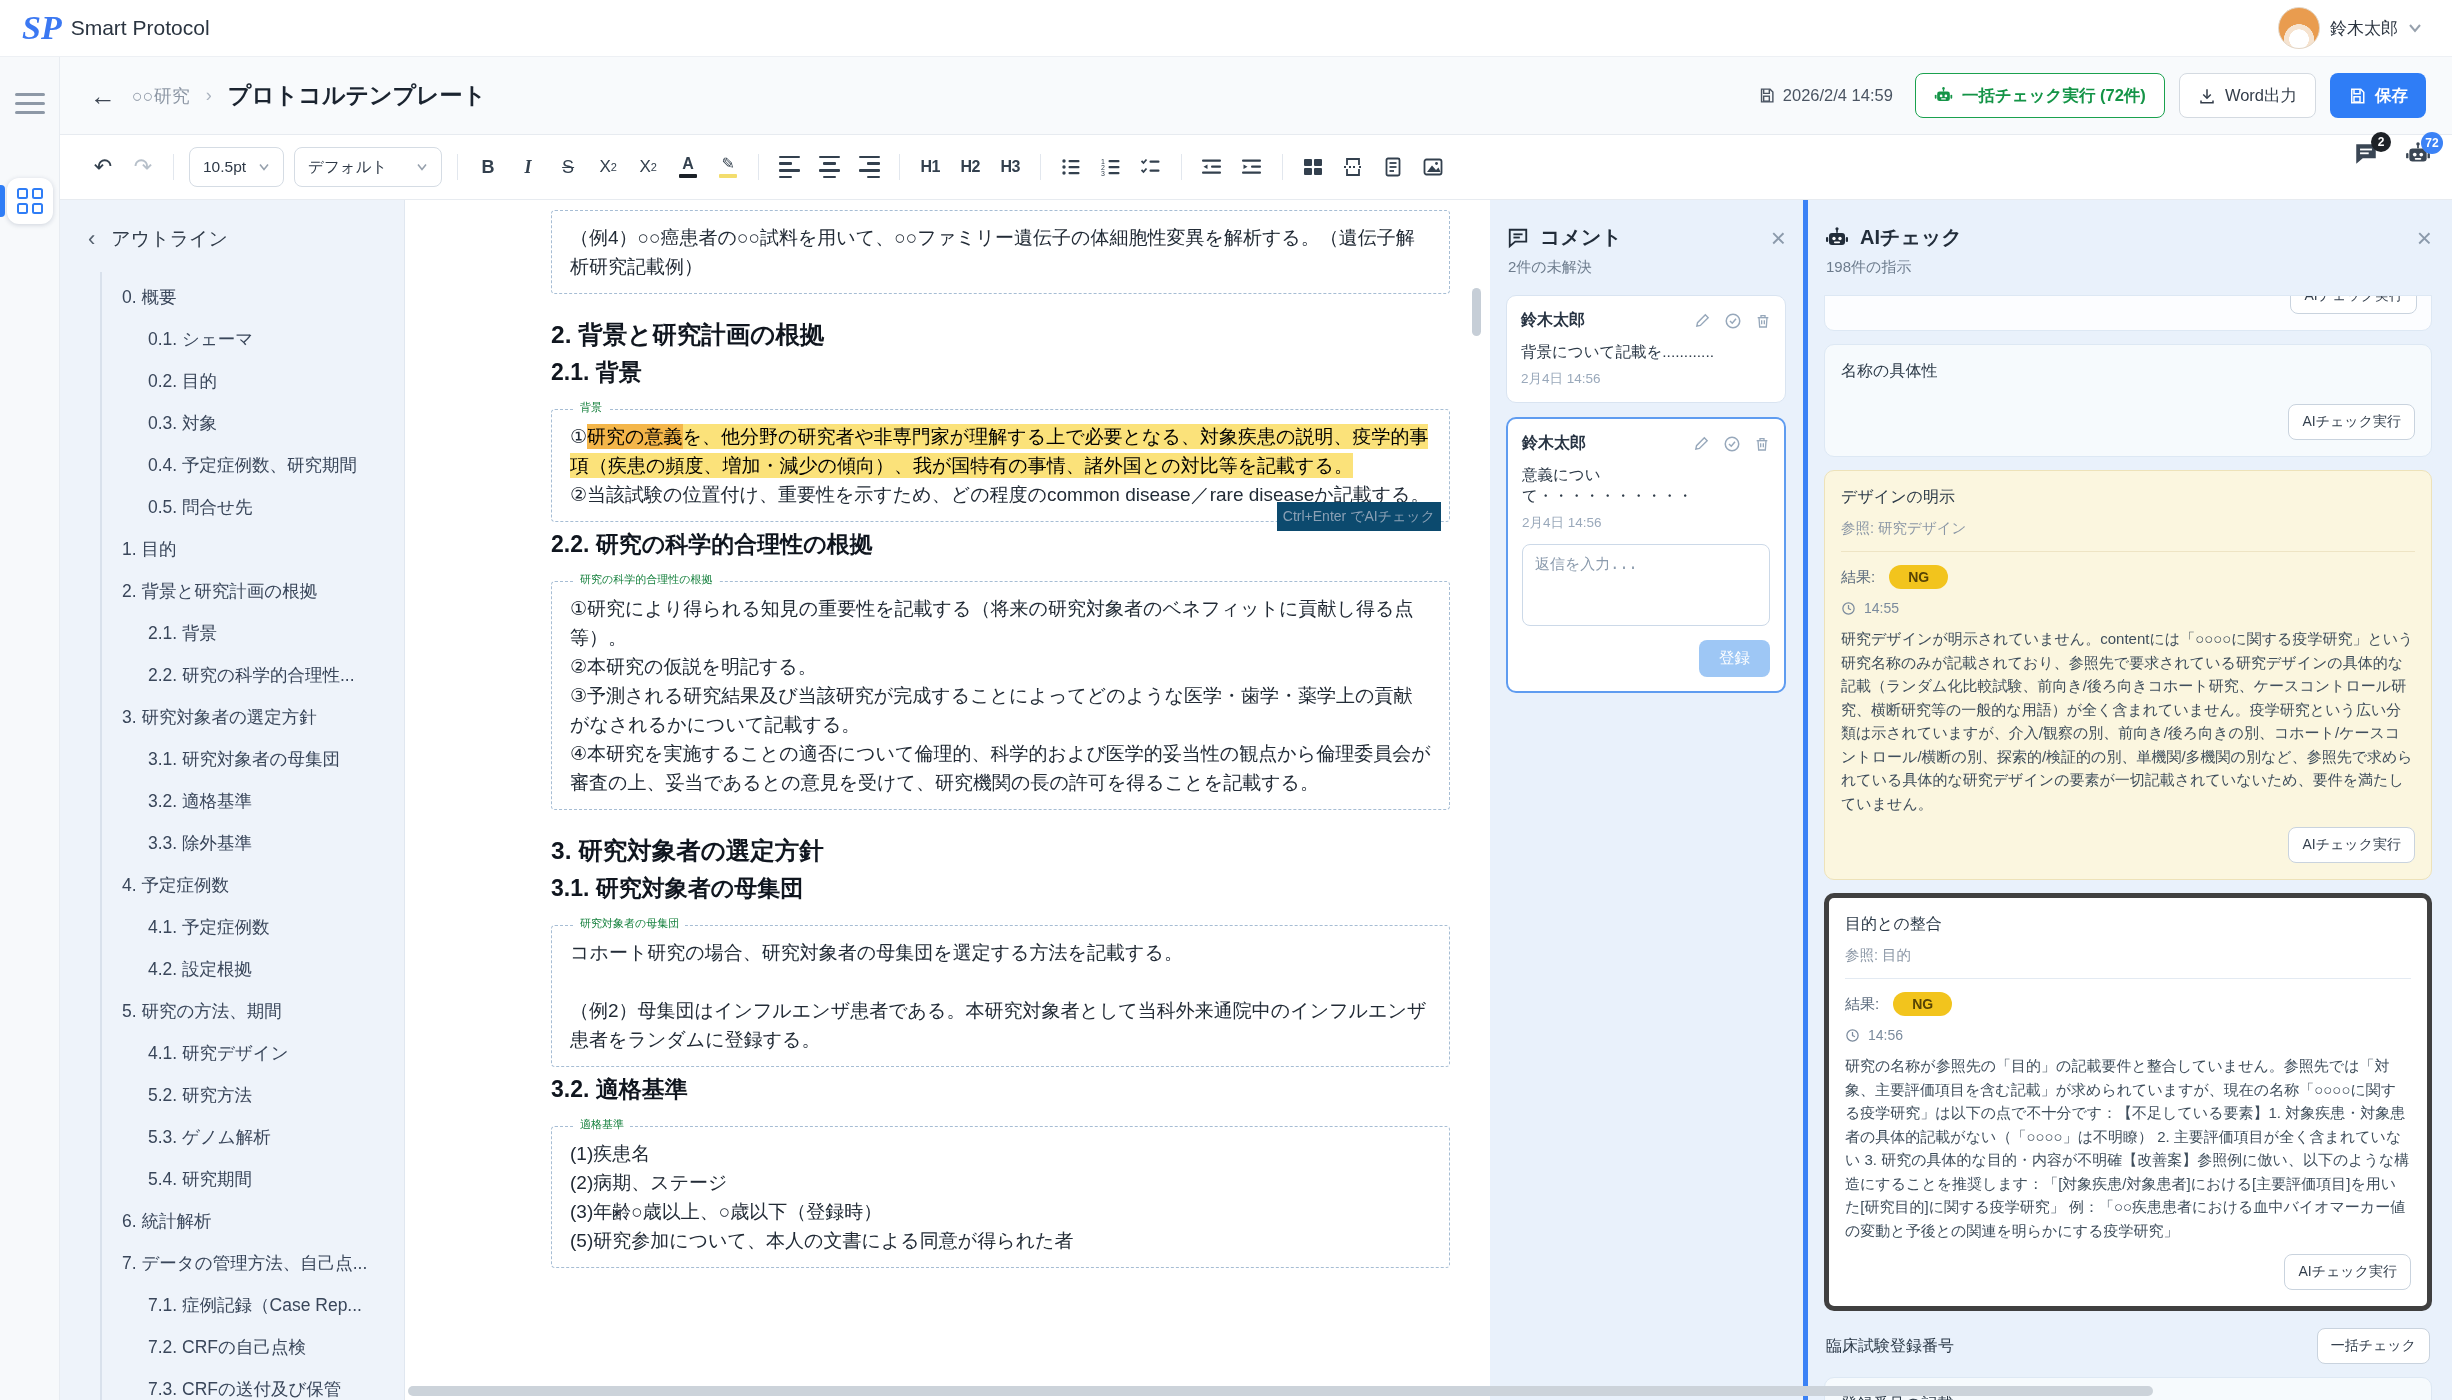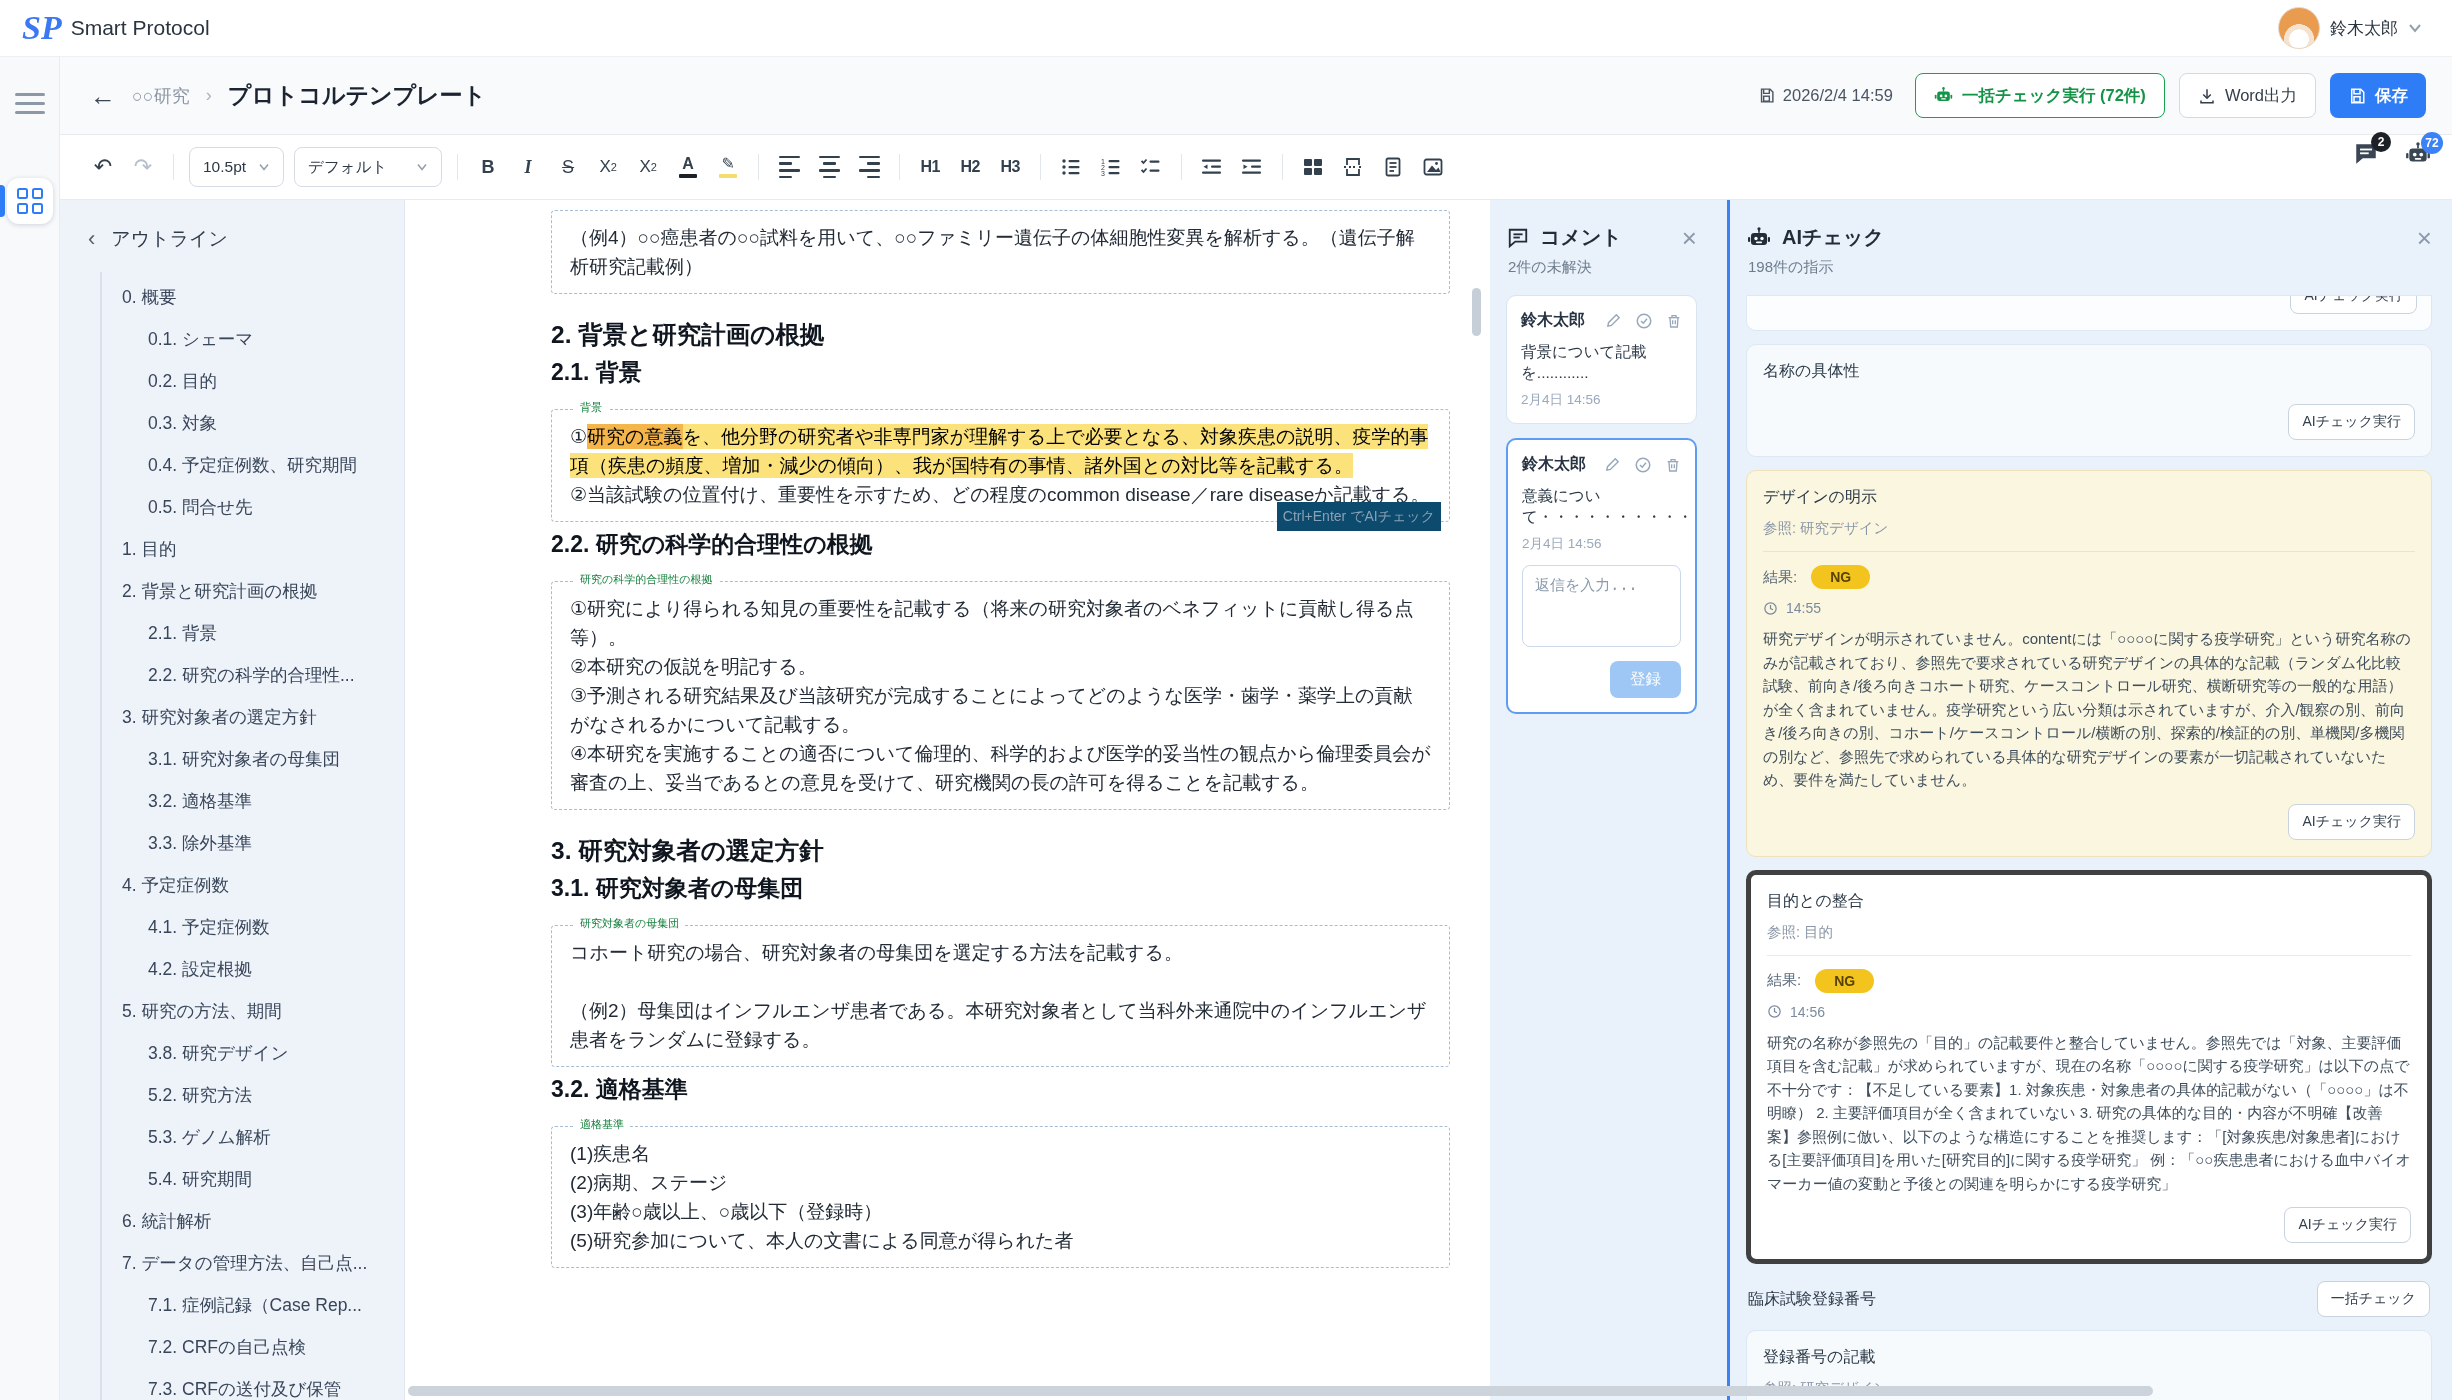--- a/index.html
+++ b/index.html
@@ -106,21 +106,21 @@
   mark{background:#fbe27a;padding:2px 0;}
   mark.strong{background:#f4b64a;}
   .hint{position:absolute;right:8px;bottom:-10px;background:#0c4a6e;padding:0 6px;font-size:14px;
         color:#8aa0b5;}
   .vscroll{position:absolute;top:88px;right:9px;width:9px;height:48px;background:#c6ced7;border-radius:5px;}
   .hscroll{position:absolute;left:408px;bottom:4px;width:1745px;height:10px;background:#ccd3da;
            border-radius:6px;z-index:5;}
 
   
   .panel-area{width:962px;display:flex;background:#e9f1fb;flex:none;}
-  .comments{width:240px;padding:24px 30px 0 16px;border-right:3px solid #3b82f6;flex:none;}
+  .comments{width:318px;padding:24px 17px 0 16px;border-right:5px solid #3b82f6;flex:none;}
   .panel-head{display:flex;align-items:center;gap:10px;font-size:20px;font-weight:bold;color:#222d3a;}
   .panel-close{margin-left:auto;font-size:26px;color:#8b9aab;line-height:1;}
   .panel-sub{font-size:15px;color:#6d7c8d;margin:7px 0 18px 2px;}
   .c-card{background:#fff;border:1px solid #d9e4f1;border-radius:10px;padding:14px;margin-bottom:14px;}
   .c-card.active{border:2px solid #5f9cf0;}
   .c-head{display:flex;align-items:center;}
   .c-name{font-weight:bold;font-size:16px;color:#273342;}
   .c-icons{margin-left:auto;display:flex;gap:13px;color:#97a8bb;align-items:center;}
   .c-text{font-size:15.5px;color:#2c3947;margin:11px 0 7px;}
   .c-date{font-size:13.5px;color:#9aa9bb;}
@@ -467,21 +467,21 @@
               <div class="o-item lv1">3.3. 除外基準</div>
 
               <div class="o-item lv0">4. 予定症例数</div>
 
               <div class="o-item lv1">4.1. 予定症例数</div>
 
               <div class="o-item lv1">4.2. 設定根拠</div>
 
               <div class="o-item lv0">5. 研究の方法、期間</div>
 
-              <div class="o-item lv1">3.8. 研究デザイン</div>
+              <div class="o-item lv1">4.1. 研究デザイン</div>
 
               <div class="o-item lv1">5.2. 研究方法</div>
 
               <div class="o-item lv1">5.3. ゲノム解析</div>
 
               <div class="o-item lv1">5.4. 研究期間</div>
 
               <div class="o-item lv0">6. 統計解析</div>
 
               <div class="o-item lv0">7. データの管理方法、自己点...</div>

